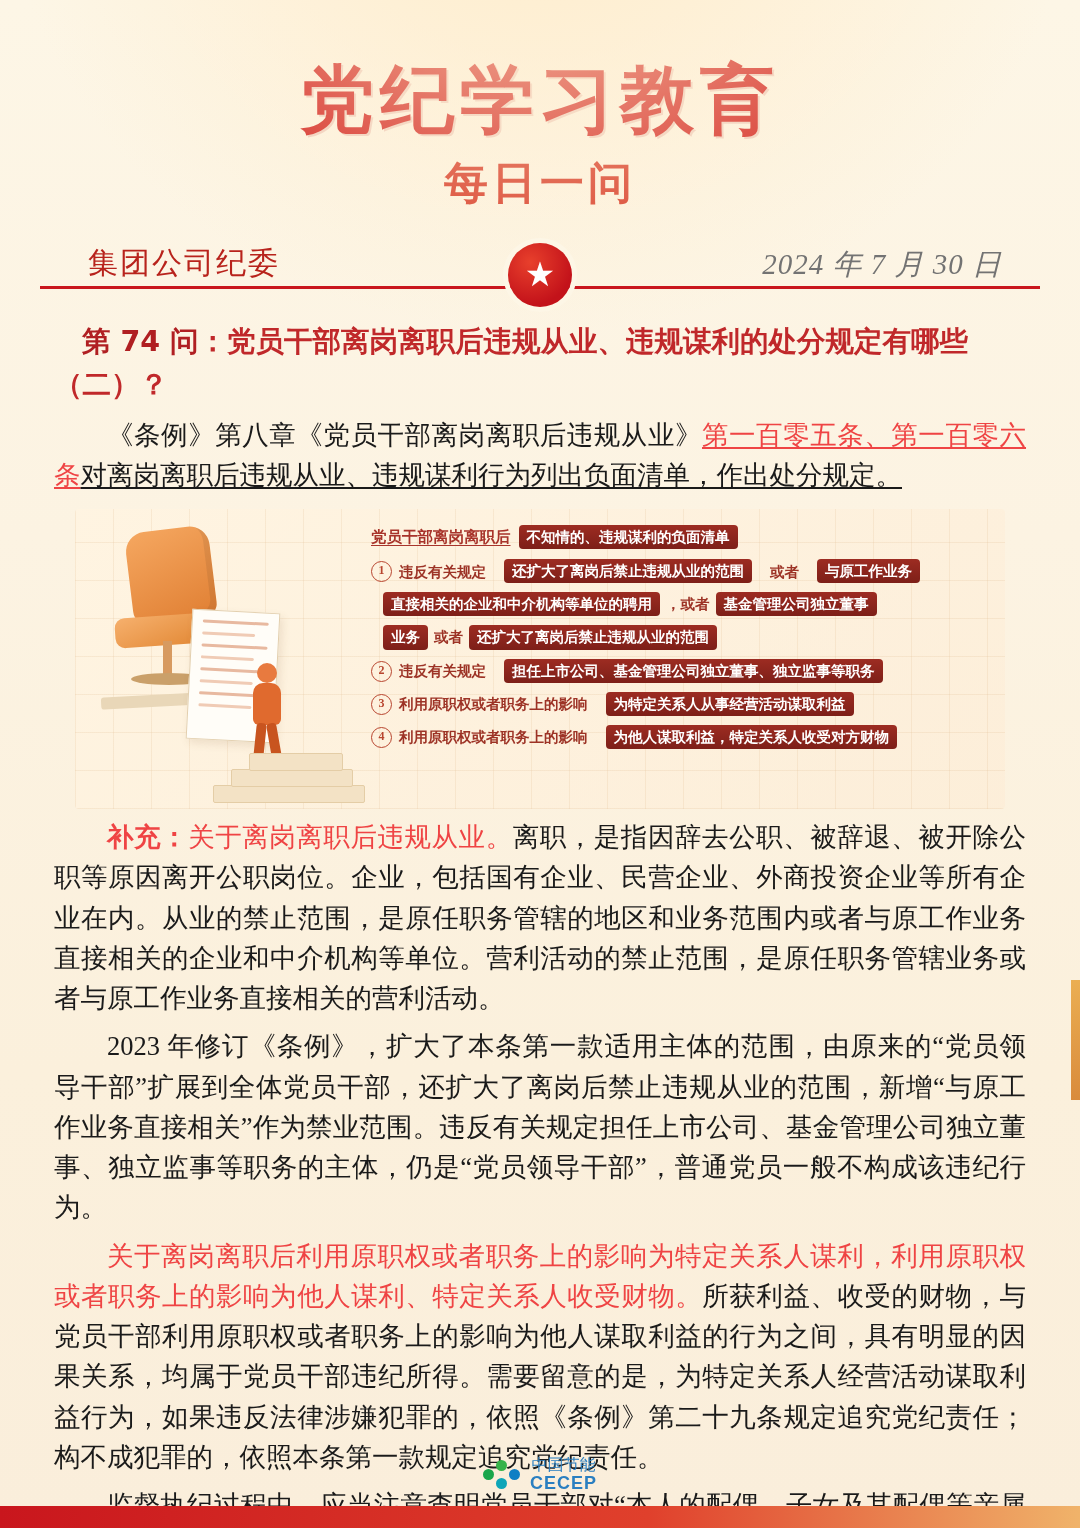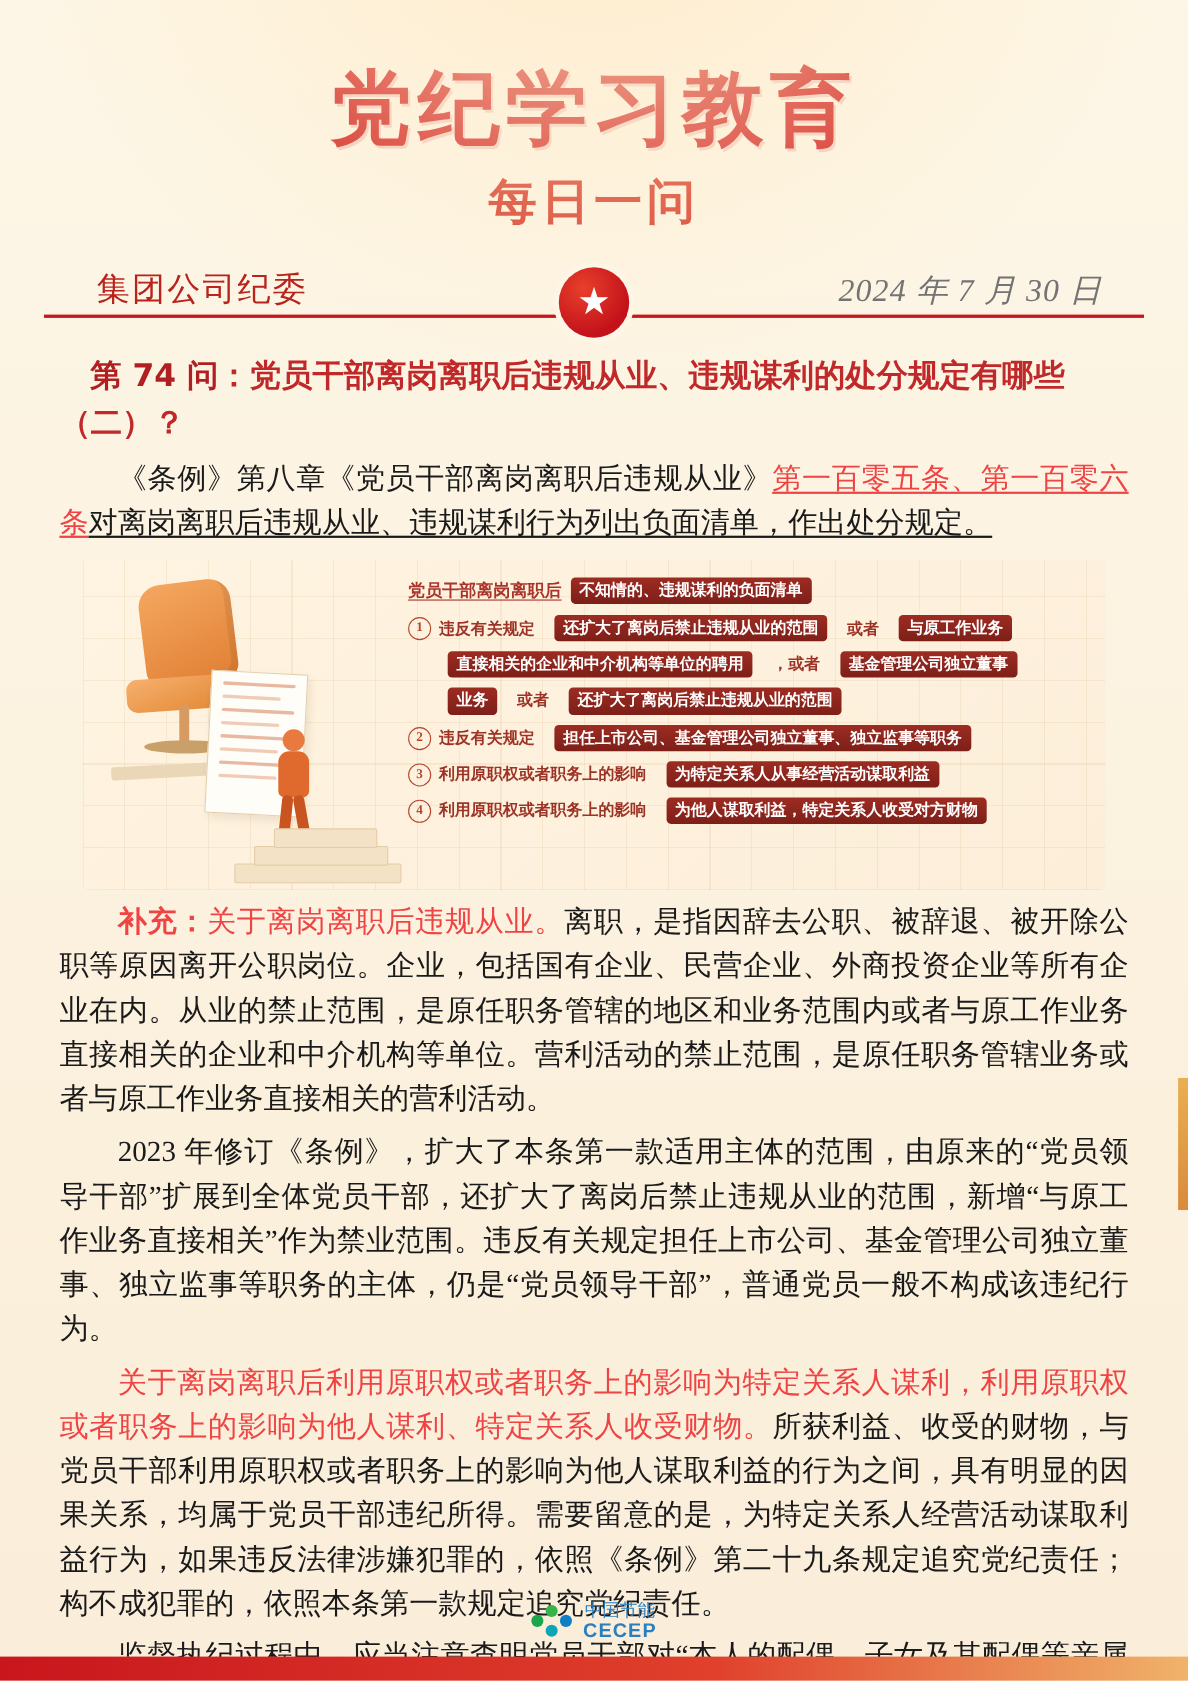--- a/index.html
+++ b/index.html
@@ -293,23 +293,23 @@
     padding-top: 2px;
   }
   .fig-row {
     display: flex;
     align-items: flex-end;
     gap: 18px;
     flex-wrap: wrap;
     flex: 1;
   }
   .fig-row2 {
-    margin-left: 36px;
+    margin-left: 12px;
     display: flex;
-    gap: 18px;
+    gap: 6px;
     align-items: flex-start;
     flex-wrap: wrap;
     margin-bottom: 9px;
   }
 
   .footer {
     position: absolute;
     left: 0; right: 0;
     bottom: 34px;
     text-align: center;

